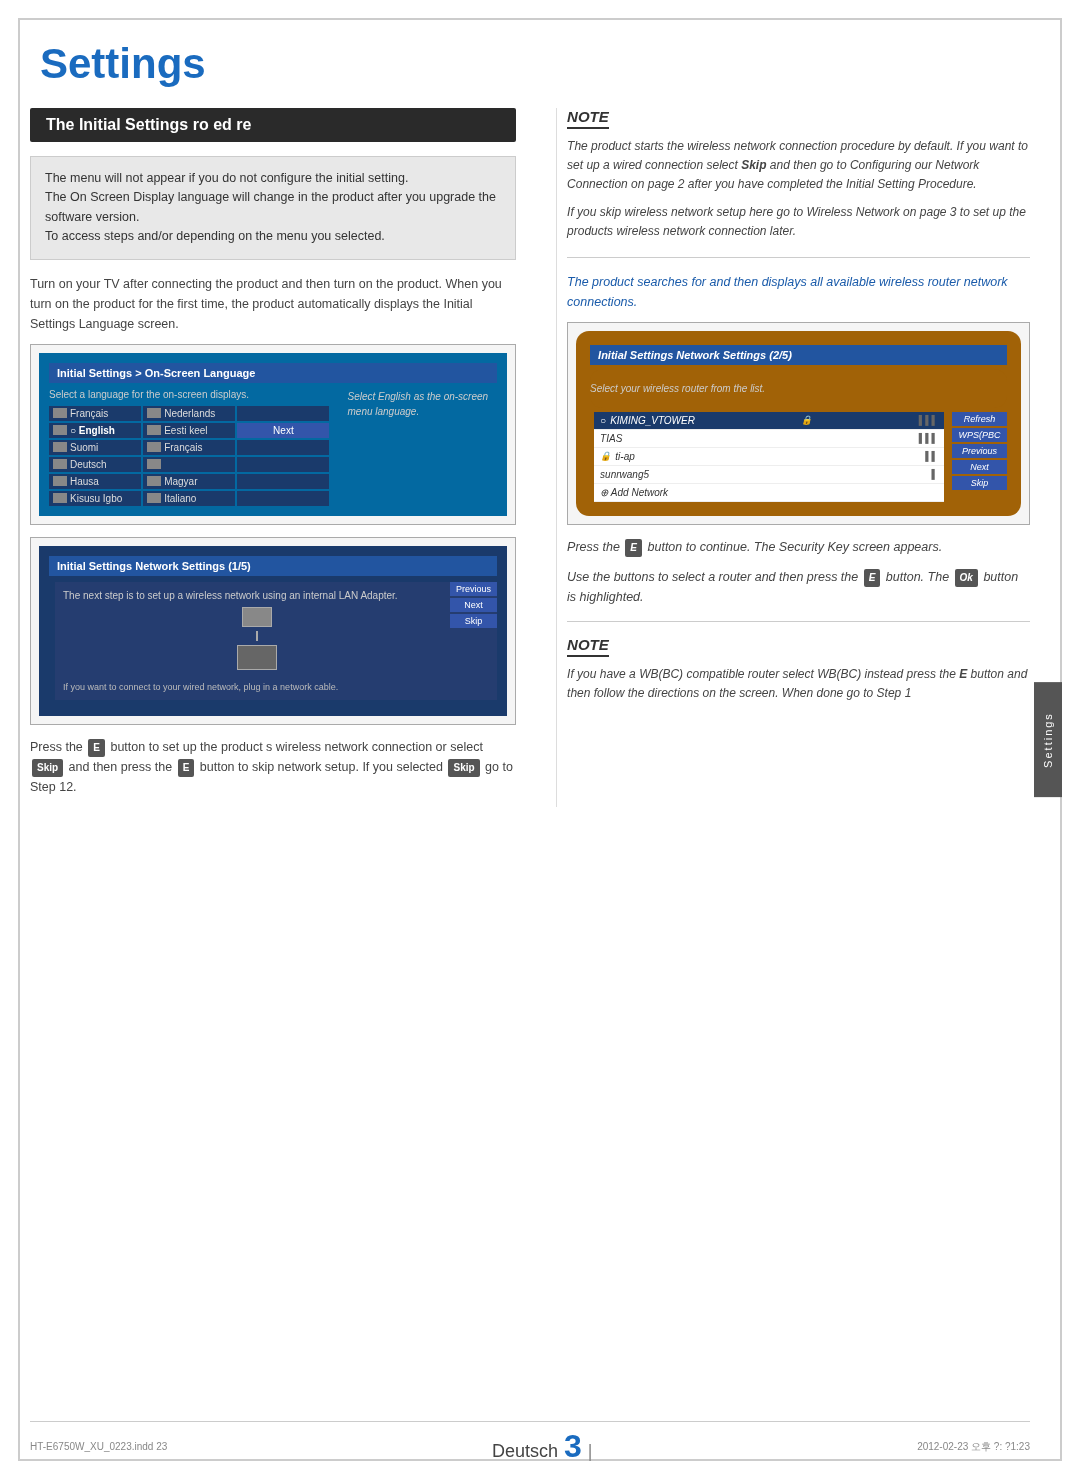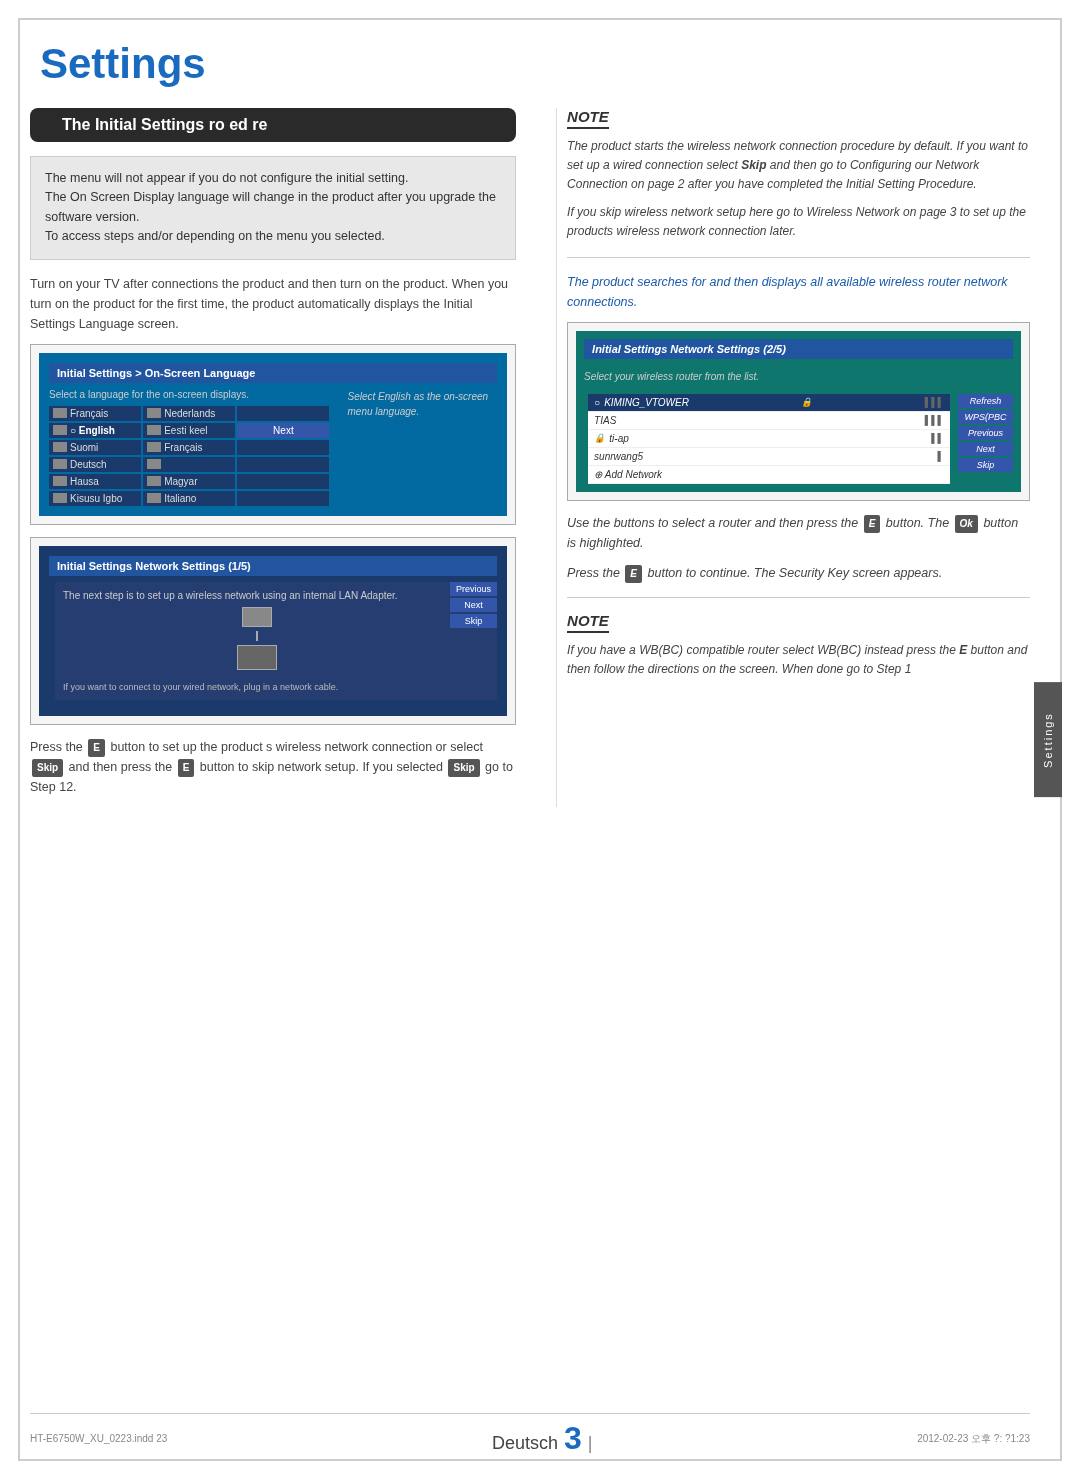--- a/index.html
+++ b/index.html
@@ -102,25 +102,25 @@
       flex: 1;
       padding-left: 10px;
       border-left: 1px solid #ddd;
       font-style: italic;
     }
 
     
     .section-header {
       background: #2a2a2a;
       color: #fff;
-      padding: 8px 32px;
+      padding: 8px 16px;
       font-size: 16px;
       font-weight: bold;
       margin-bottom: 14px;
-      border-radius: 8px;
+      border-radius: 2px;
     }
 
     
     .info-box {
       background: #e8e8e8;
       border: 1px solid #ccc;
       padding: 12px 14px;
       font-size: 12.5px;
       line-height: 1.55;
       color: #333;
@@ -248,25 +248,26 @@
     .net-btn {
       background: #3355aa;
       color: #fff;
       font-size: 9px;
       padding: 2px 6px;
       text-align: center;
     }
 
     
     .router-screen {
-      background: #0f766e;
-      padding: 8px;
+      background: #a16207;
+      padding: 14px;
       color: #fff;
       font-size: 11px;
       position: relative;
+      border-radius: 13px;
     }
     .router-screen .screen-title {
       background: #2255a0;
       padding: 4px 8px;
       margin-bottom: 4px;
       font-size: 11px;
       font-weight: bold;
     }
     .router-screen .subtitle {
       font-size: 10px;
@@ -326,21 +327,21 @@
       line-height: 1.6;
       color: #444;
     }
     .note-content .bold {
       font-weight: bold;
     }
 
     
     .page-footer {
       position: absolute;
-      bottom: 22px;
+      bottom: 14px;
       left: 30px;
       right: 50px;
       display: flex;
       justify-content: space-between;
       align-items: center;
       font-size: 10px;
       color: #888;
       border-top: 1px solid #ccc;
       padding-top: 6px;
     }
@@ -395,21 +396,21 @@
     <div class="left-col">
 
       <div class="section-header">The Initial Settings  ro ed re</div>
 
       <div class="info-box">
         <span>The menu will not appear if you do not configure the initial setting.</span><br>
         <span>The On Screen Display language will change in the product after you upgrade the software version.</span><br>
         <span>To access steps and/or depending on the menu you selected.</span>
       </div>
 
-      <p class="body-text">Turn on your TV after connections the product and then turn on the product. When you turn on the product for the first time, the product automatically displays the Initial Settings Language screen.</p>
+      <p class="body-text">Turn on your TV after connecting the product and then turn on the product. When you turn on the product for the first time, the product automatically displays the Initial Settings Language screen.</p>
 
       <div class="screenshot-box">
         <div class="lang-screen">
           <div class="screen-title">Initial Settings &gt; On-Screen Language</div>
           <div class="lang-row-with-note">
             <div style="flex:1.5">
               <div class="screen-subtitle">Select a language for the on-screen displays.</div>
               <div class="lang-grid">
                 <div class="lang-item"><span class="lang-icon"></span>Français</div>
                 <div class="lang-item"><span class="lang-icon"></span>Nederlands</div>
@@ -537,31 +538,31 @@
                   <div class="router-side-btn">Next</div>
                   <div class="router-side-btn">Skip</div>
                 </div>
               </div>
             </div>
           </div>
         </div>
       </div>
 
       <p class="body-text">
+        <span>Press the </span>
+        <span class="btn-label">E</span>
+        <span> button to continue. The Security Key screen appears.</span>
+      </p>
+
+      <p class="body-text">
         <span>Use the  buttons to select a router and then press the </span>
         <span class="btn-label">E</span>
         <span> button. The </span>
         <span class="btn-label">Ok</span>
         <span> button is highlighted.</span>
-      </p>
-
-      <p class="body-text">
-        <span>Press the </span>
-        <span class="btn-label">E</span>
-        <span> button to continue. The Security Key screen appears.</span>
       </p>
 
       <hr class="divider-line">
 
       <div class="note-section">
         <div class="note-label">NOTE</div>
         <div class="note-content">
           <p>
             If you have a WB(BC) compatible router select WB(BC) instead press the <span class="bold btn-label">E</span>  button and then follow the directions on the screen. When done go to Step 1
           </p>

